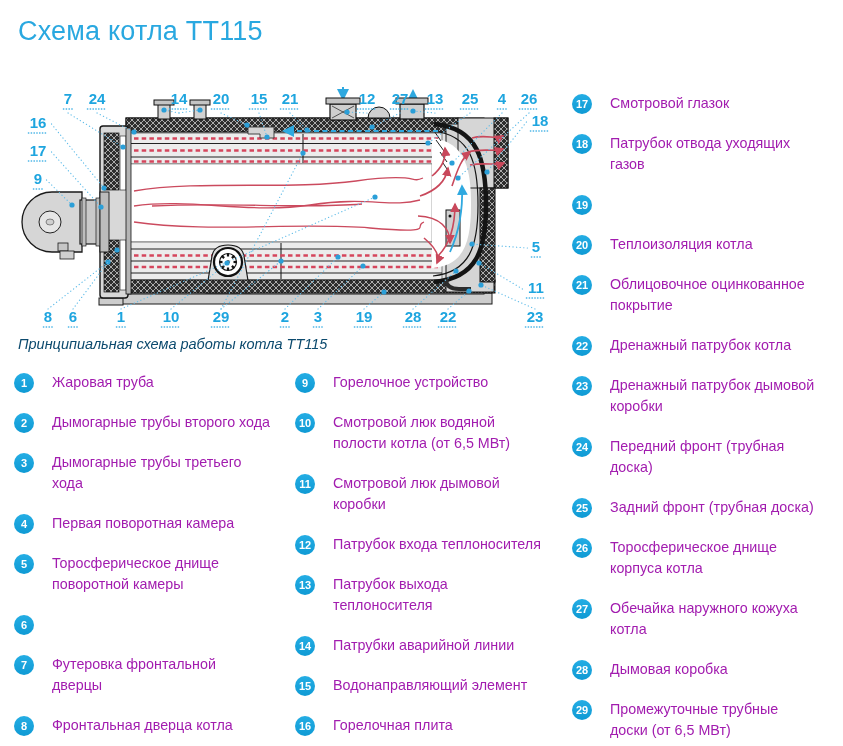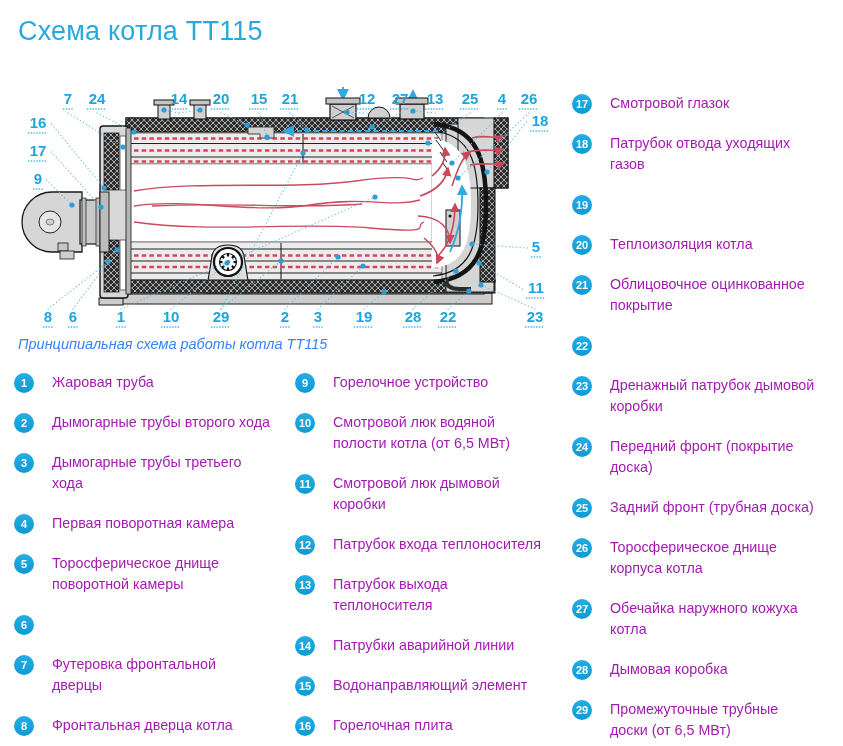--- a/index.html
+++ b/index.html
@@ -1,21 +1,21 @@
 <!DOCTYPE html>
 <html lang="ru"><head>
 <meta charset="utf-8">
 <style>
   html,body{margin:0;padding:0;background:#fff;}
   .page{position:relative;width:843px;height:746px;background:#fff;overflow:hidden;
         font-family:"Liberation Sans",sans-serif;}
   .title{position:absolute;left:18px;top:16px;margin:0;font-size:27px;font-weight:400;
          color:#29a8e0;letter-spacing:.2px;}
   .caption{position:absolute;left:18px;top:336px;margin:0;font-size:14.5px;
-           font-style:italic;color:#3b82f6;}
+           font-style:italic;color:#0c4a6e;}
   .diagram-svg{position:absolute;left:0;top:83px;}
   .legend-col{position:absolute;}
   .lrow{display:flex;align-items:flex-start;margin-bottom:19px;}
   .badge{width:20px;height:20px;border-radius:50%;
          background:linear-gradient(180deg,#24ade4,#0f9ad4);
          color:#fff;font-size:11px;font-weight:700;line-height:20px;
          display:flex;align-items:center;justify-content:center;
          flex:0 0 20px;margin-right:18px;margin-top:1px;}
   .llabel{font-size:14.3px;line-height:21px;color:#a21caf;white-space:pre-line;}
   text.co{font-family:"Liberation Sans",sans-serif;font-size:15px;font-weight:700;fill:#1ea5df;}
@@ -394,29 +394,30 @@
           <span class="badge">20</span>
           <span class="llabel">Теплоизоляция котла</span>
         </div>
         <div class="lrow">
           <span class="badge">21</span>
           <span class="llabel">Облицовочное оцинкованное
 покрытие</span>
         </div>
         <div class="lrow">
           <span class="badge">22</span>
+          <span class="llabel">Дренажный патрубок котла</span>
         </div>
         <div class="lrow">
           <span class="badge">23</span>
           <span class="llabel">Дренажный патрубок дымовой
 коробки</span>
         </div>
         <div class="lrow">
           <span class="badge">24</span>
-          <span class="llabel">Передний фронт (покрытие доска)</span>
+          <span class="llabel">Передний фронт (трубная доска)</span>
         </div>
         <div class="lrow">
           <span class="badge">25</span>
           <span class="llabel">Задний фронт (трубная доска)</span>
         </div>
         <div class="lrow">
           <span class="badge">26</span>
           <span class="llabel">Торосферическое днище
 корпуса котла</span>
         </div>

